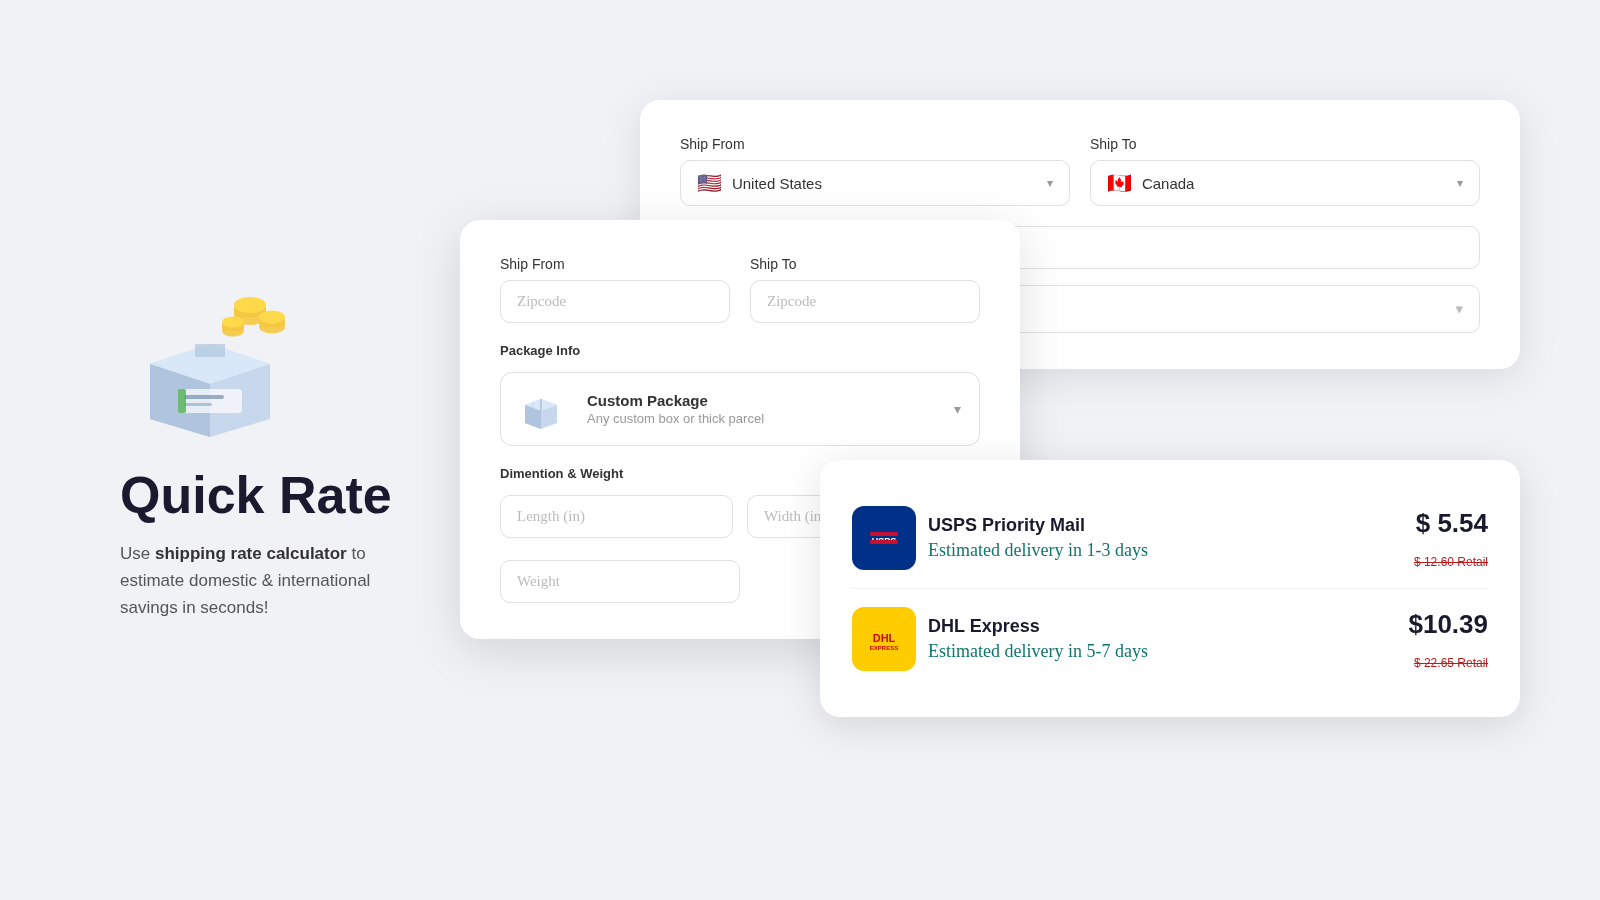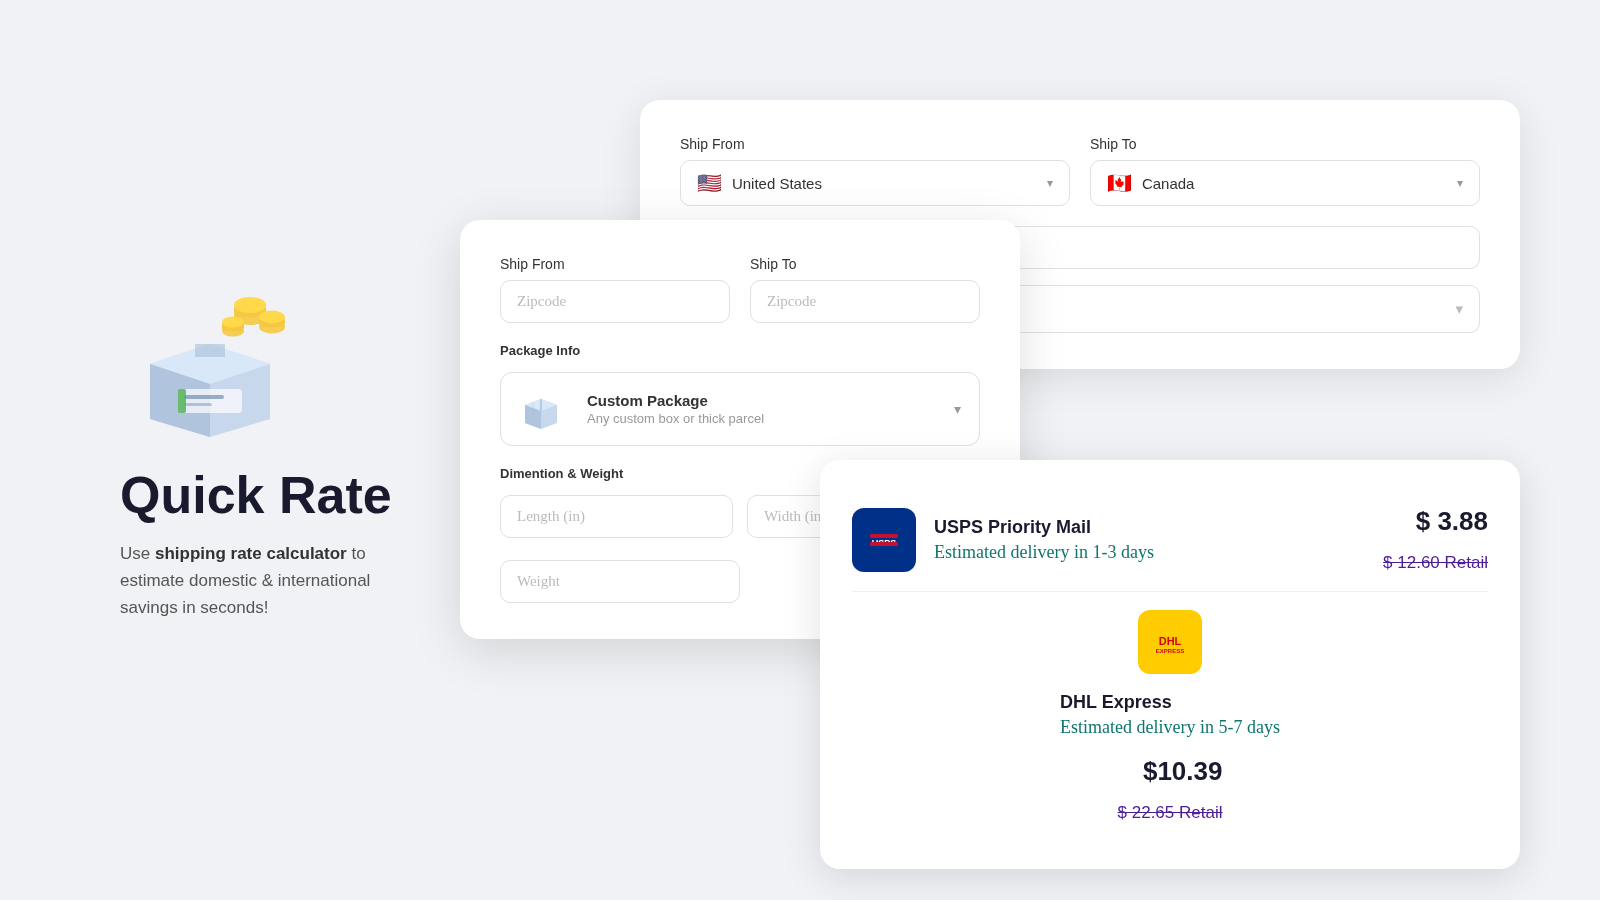--- a/index.html
+++ b/index.html
@@ -207,26 +207,25 @@
       right: 20px;
       background: #fff;
       border-radius: 20px;
       padding: 28px 32px;
       box-shadow: 0 8px 40px rgba(0,0,0,0.12);
       z-index: 3;
     }
     .rate-item {
       display: flex;
       align-items: center;
-      gap: 18px;
+      gap: 12px;
       padding: 18px 0;
     }
     .rate-item + .rate-item {
       border-top: 1px solid #f0f0f0;
-      flex-direction: column;
     }
     .carrier-logo {
       width: 64px;
       height: 64px;
       border-radius: 12px;
       display: flex;
       align-items: center;
       justify-content: center;
       flex-shrink: 0;
     }
@@ -253,22 +252,22 @@
     .price-area {
       text-align: right;
     }
     .price-main {
       font-size: 26px;
       font-weight: 900;
       color: #1a1a2e;
       display: block;
     }
     .price-retail {
-      font-size: 17px;
-      color: #4c1d95;
+      font-size: 12px;
+      color: #b91c1c;
       text-decoration: line-through;
       display: block;
       margin-top: 16px;
     }
   </style>
 </head>
 <body>
 
 <div class="page-wrapper">
 
@@ -385,21 +384,21 @@
             <text x="20" y="26" text-anchor="middle" fill="white" font-size="9" font-weight="bold" font-family="sans-serif">USPS</text>
             <rect x="6" y="14" width="28" height="4" rx="1" fill="#c8102e"></rect>
             <rect x="6" y="22" width="28" height="4" rx="1" fill="#c8102e"></rect>
           </svg>
         </div>
         <div class="carrier-info">
           <div class="carrier-name">USPS Priority Mail</div>
           <div class="carrier-eta">Estimated delivery in 1-3 days</div>
         </div>
         <div class="price-area">
-          <span class="price-main">$ 3.88</span>
+          <span class="price-main">$ 5.54</span>
           <span class="price-retail">$ 12.60 Retail</span>
         </div>
       </div>
 
       <div class="rate-item">
         <div class="carrier-logo dhl">
           <svg width="40" height="40" viewBox="0 0 40 40" xmlns="http://www.w3.org/2000/svg">
             <rect width="40" height="40" rx="8" fill="#FFCC00"></rect>
             <text x="20" y="23" text-anchor="middle" fill="#D40511" font-size="11" font-weight="900" font-family="sans-serif">DHL</text>
             <text x="20" y="31" text-anchor="middle" fill="#D40511" font-size="6" font-weight="600" font-family="sans-serif">EXPRESS</text>

